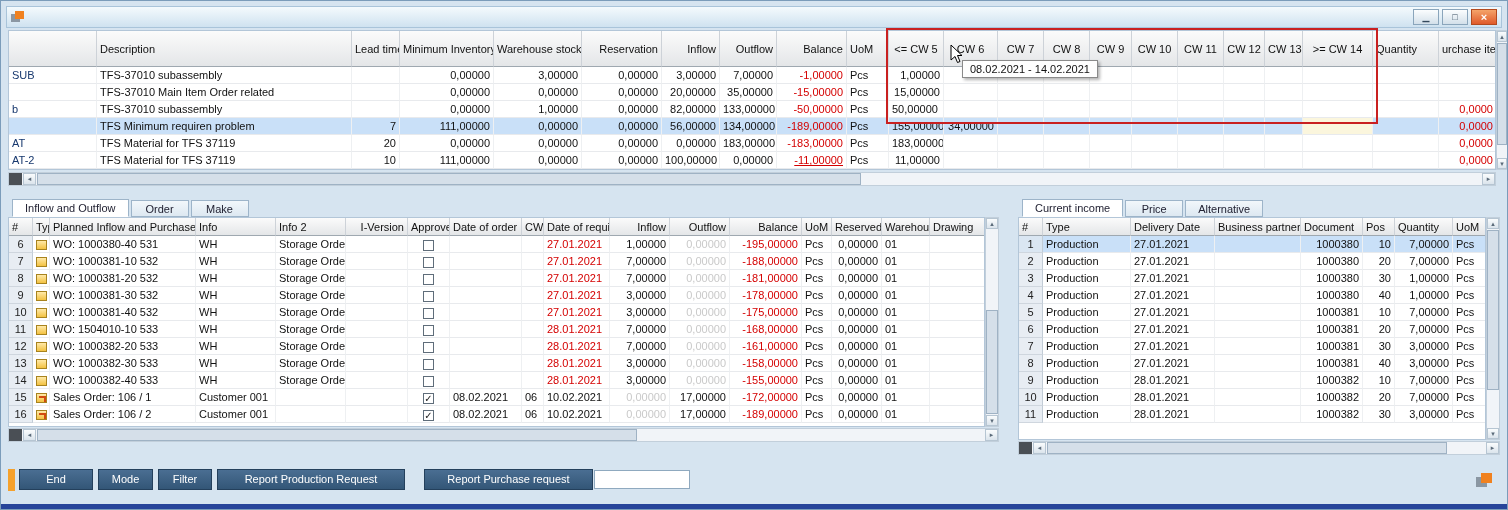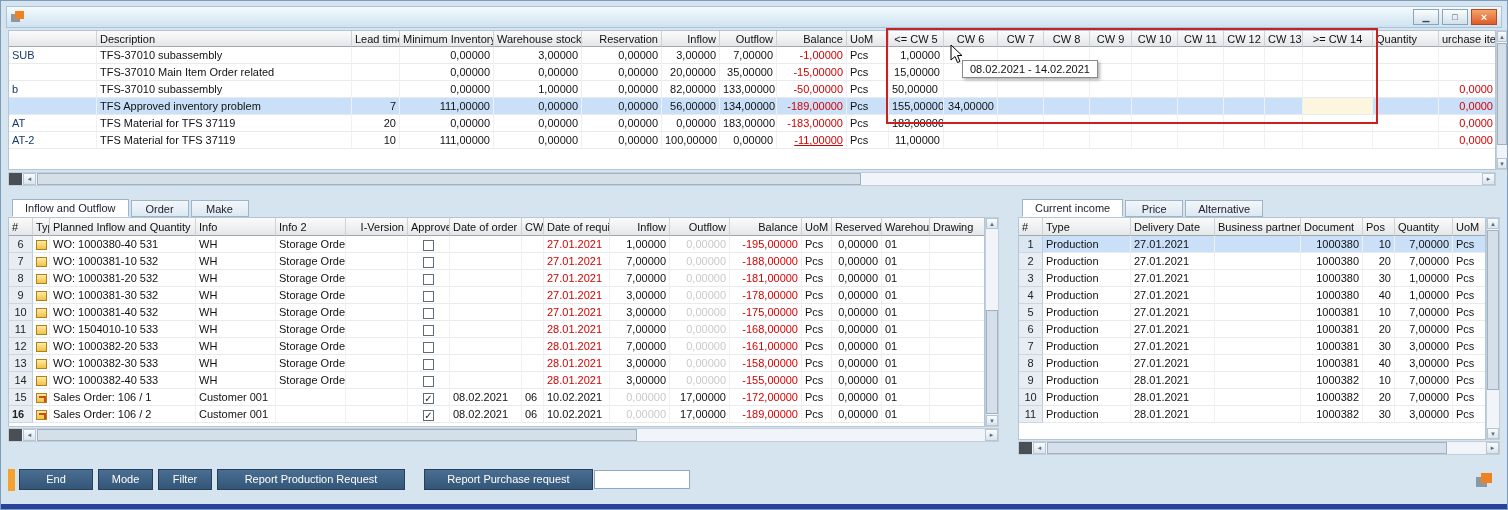--- a/index.html
+++ b/index.html
@@ -9,21 +9,21 @@
 .bottomstrip{position:absolute;left:0;top:504px;width:1508px;height:6px;background:#27449a}
 
 .titlebar{position:absolute;left:6px;top:6px;width:1496px;height:22px;background:linear-gradient(#f4fafd,#cfe2f0);border:1px solid #a9c4da;display:flex;align-items:center;padding:0 4px;gap:6px}
 .title{font-weight:700;color:#1c2c3c;font-size:12px}
 .winbtns{margin-left:auto;display:flex;gap:3px}
 .winbtn{width:26px;height:16px;border:1px solid #8aa5bb;background:linear-gradient(#fbfdfe,#d3e0ea);display:flex;align-items:center;justify-content:center;font-size:9px;color:#33485c;cursor:default}
 .winbtn.close{background:linear-gradient(#f4a46a,#df5a2a);color:#fff;border-color:#b34a1e;font-weight:700;font-size:11px}
 
 .gridbox{position:absolute;background:#fff;border:1px solid #b3c6d8;overflow:hidden}
 table.grid{border-collapse:separate;border-spacing:0;table-layout:fixed;font-size:11px}
-.grid th{height:16px;padding:0 3px;font-weight:400;background:linear-gradient(#fbfbfb,#e4e6e8);border-right:1px solid #cdd2d8;border-bottom:1px solid #9fa8b0;white-space:nowrap;overflow:hidden}
+.grid th{height:36px;padding:0 3px;font-weight:400;background:linear-gradient(#fbfbfb,#e4e6e8);border-right:1px solid #cdd2d8;border-bottom:1px solid #9fa8b0;white-space:nowrap;overflow:hidden}
 .compact th{height:18px}
 .grid td{height:17px;line-height:16px;padding:0 3px;border-right:1px solid #eef0f2;border-bottom:1px solid #e8eaed;white-space:nowrap;overflow:hidden;background:#fff}
 .grid tr.sel td{background:#c9e0f8}
 .grid td.rh{background:#e8edf3;border-right:1px solid #c2ccd6;border-bottom:1px solid #cfd6de;text-align:center;color:#222}
 .grid tr.sel td.rh{background:#dae6f2}
 .grid tr.sel td.editcell{background:#fbf6dd}
 td.editcell{background:#fbf6dd;position:relative}
 td.editcell::after{content:"";position:absolute;right:-1px;top:2px;bottom:2px;width:1px;background:#222}
 .red{color:#d40000}
 .muted{color:#c9c9c9}
@@ -188,21 +188,21 @@
           <td style="text-align: right;"></td>
           <td style="text-align: right;"></td>
           <td style="text-align: right;"></td>
           <td style="text-align: right;"></td>
           <td style="text-align: right;"></td>
           <td style="text-align: right;"></td>
           <td class="red" style="text-align: right;">0,0000</td>
         </tr>
         <tr class="sel">
           <td class="key" style="text-align: left;"></td>
-          <td style="text-align: left;">TFS Approved inventory problem</td>
+          <td style="text-align: left;">TFS Minimum requiren problem</td>
           <td style="text-align: right;">7</td>
           <td style="text-align: right;">111,00000</td>
           <td style="text-align: right;">0,00000</td>
           <td style="text-align: right;">0,00000</td>
           <td style="text-align: right;">56,00000</td>
           <td style="text-align: right;">134,00000</td>
           <td class="red" style="text-align: right;">-189,00000</td>
           <td style="text-align: left;">Pcs</td>
           <td style="text-align: right;">155,00000</td>
           <td style="text-align: right;">34,00000</td>
@@ -306,21 +306,21 @@
         <col style="width: 72px;">
         <col style="width: 30px;">
         <col style="width: 50px;">
         <col style="width: 48px;">
         <col style="width: 56px;">
       </colgroup>
       <thead>
         <tr>
           <th style="text-align: left;">#</th>
           <th style="text-align: left;">Typ</th>
-          <th style="text-align: left;">Planned Inflow and Quantity</th>
+          <th style="text-align: left;">Planned Inflow and Purchase</th>
           <th style="text-align: left;">Info</th>
           <th style="text-align: left;">Info 2</th>
           <th style="text-align: right;">I-Version</th>
           <th style="text-align: left;">Approved</th>
           <th style="text-align: left;">Date of order</th>
           <th style="text-align: left;">CW</th>
           <th style="text-align: left;">Date of requiren</th>
           <th style="text-align: right;">Inflow</th>
           <th style="text-align: right;">Outflow</th>
           <th style="text-align: right;">Balance</th>
@@ -515,21 +515,21 @@
           <td style="text-align: left;">10.02.2021</td>
           <td class="muted" style="text-align: right;">0,00000</td>
           <td style="text-align: right;">17,00000</td>
           <td class="red" style="text-align: right;">-172,00000</td>
           <td style="text-align: left;">Pcs</td>
           <td style="text-align: right;">0,00000</td>
           <td style="text-align: left;">01</td>
           <td style="text-align: left;"></td>
         </tr>
         <tr>
-          <td class="rh" style="text-align: left; font-weight: bold;">16</td>
+          <td class="rh" style="text-align: center;">16</td>
           <td style="text-align: left;"><span class="ico so"></span></td>
           <td style="text-align: left;">Sales Order: 106 / 2</td>
           <td style="text-align: left;">Customer 001</td>
           <td style="text-align: left;"></td>
           <td style="text-align: right;"></td>
           <td style="text-align: center;"><span class="cb">✓</span></td>
           <td style="text-align: left;">08.02.2021</td>
           <td style="text-align: left;">06</td>
           <td style="text-align: left;">10.02.2021</td>
           <td class="muted" style="text-align: right;">0,00000</td>

